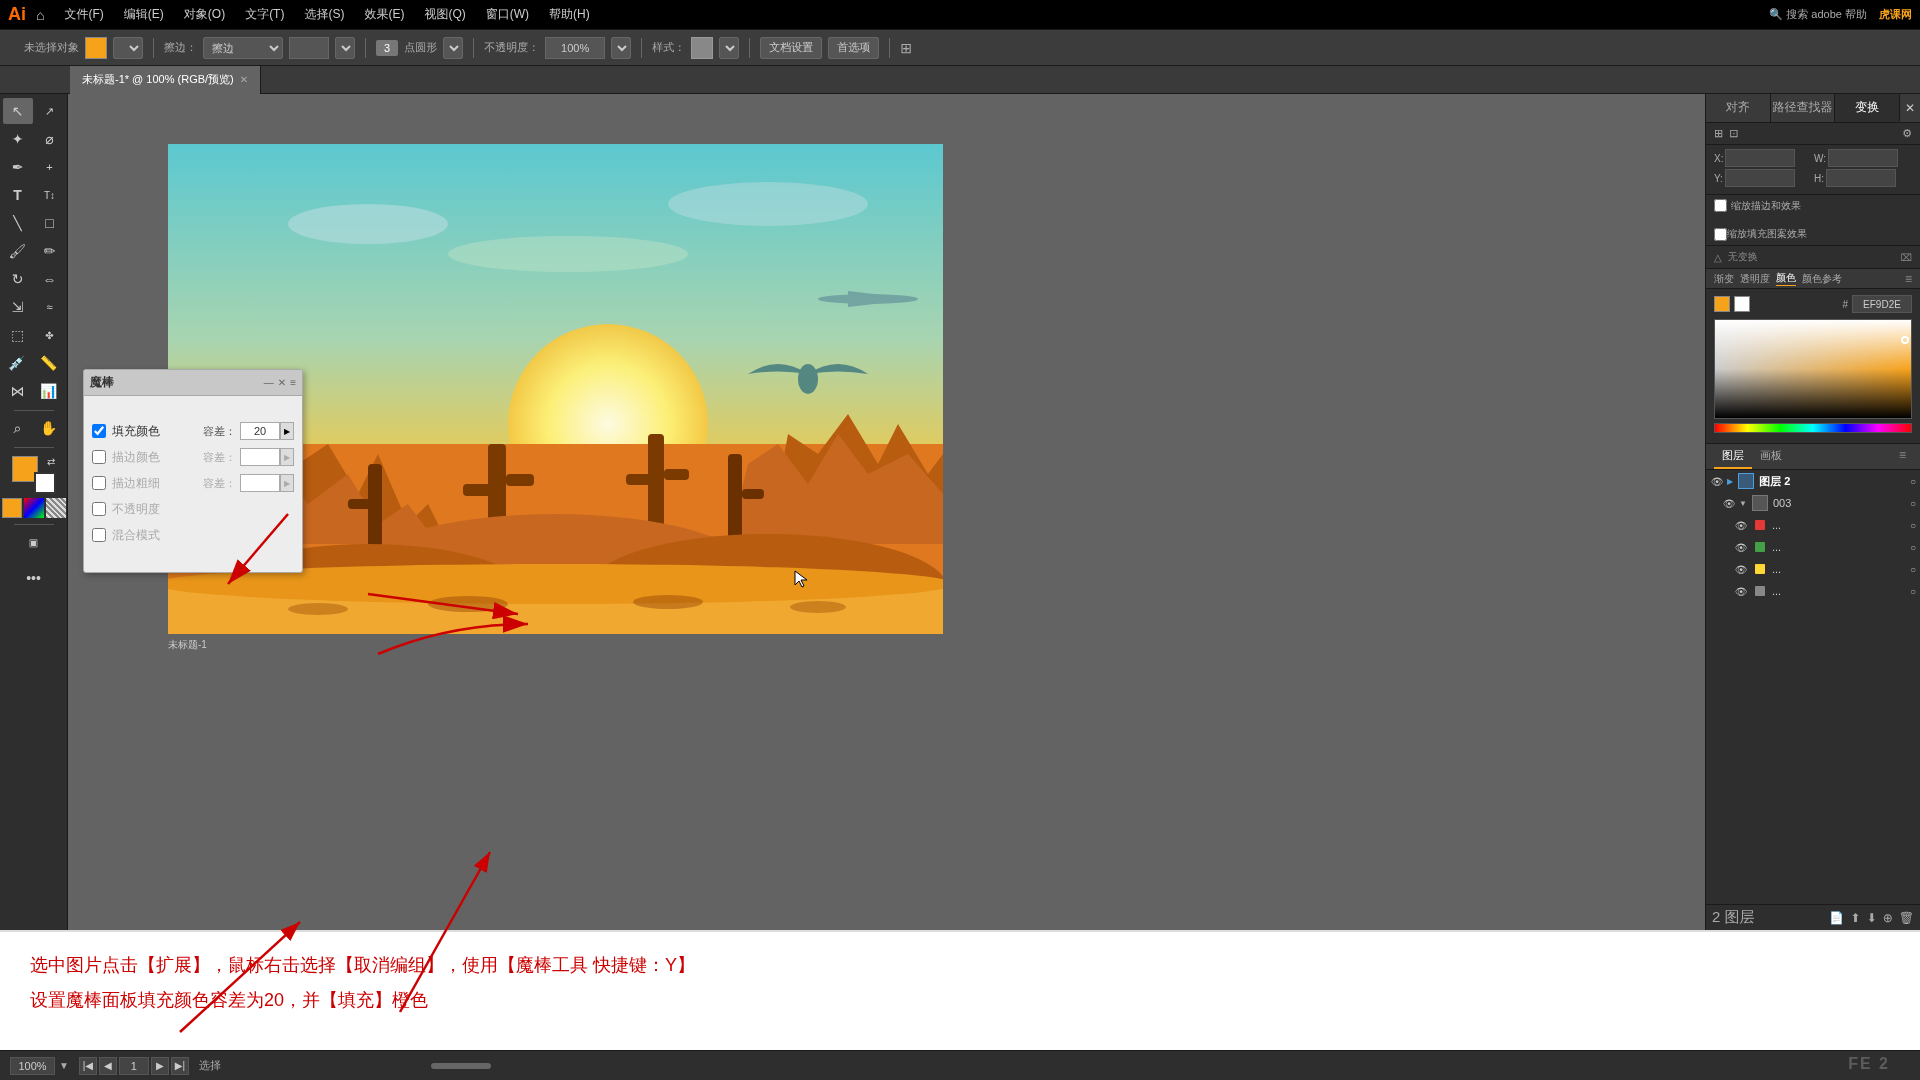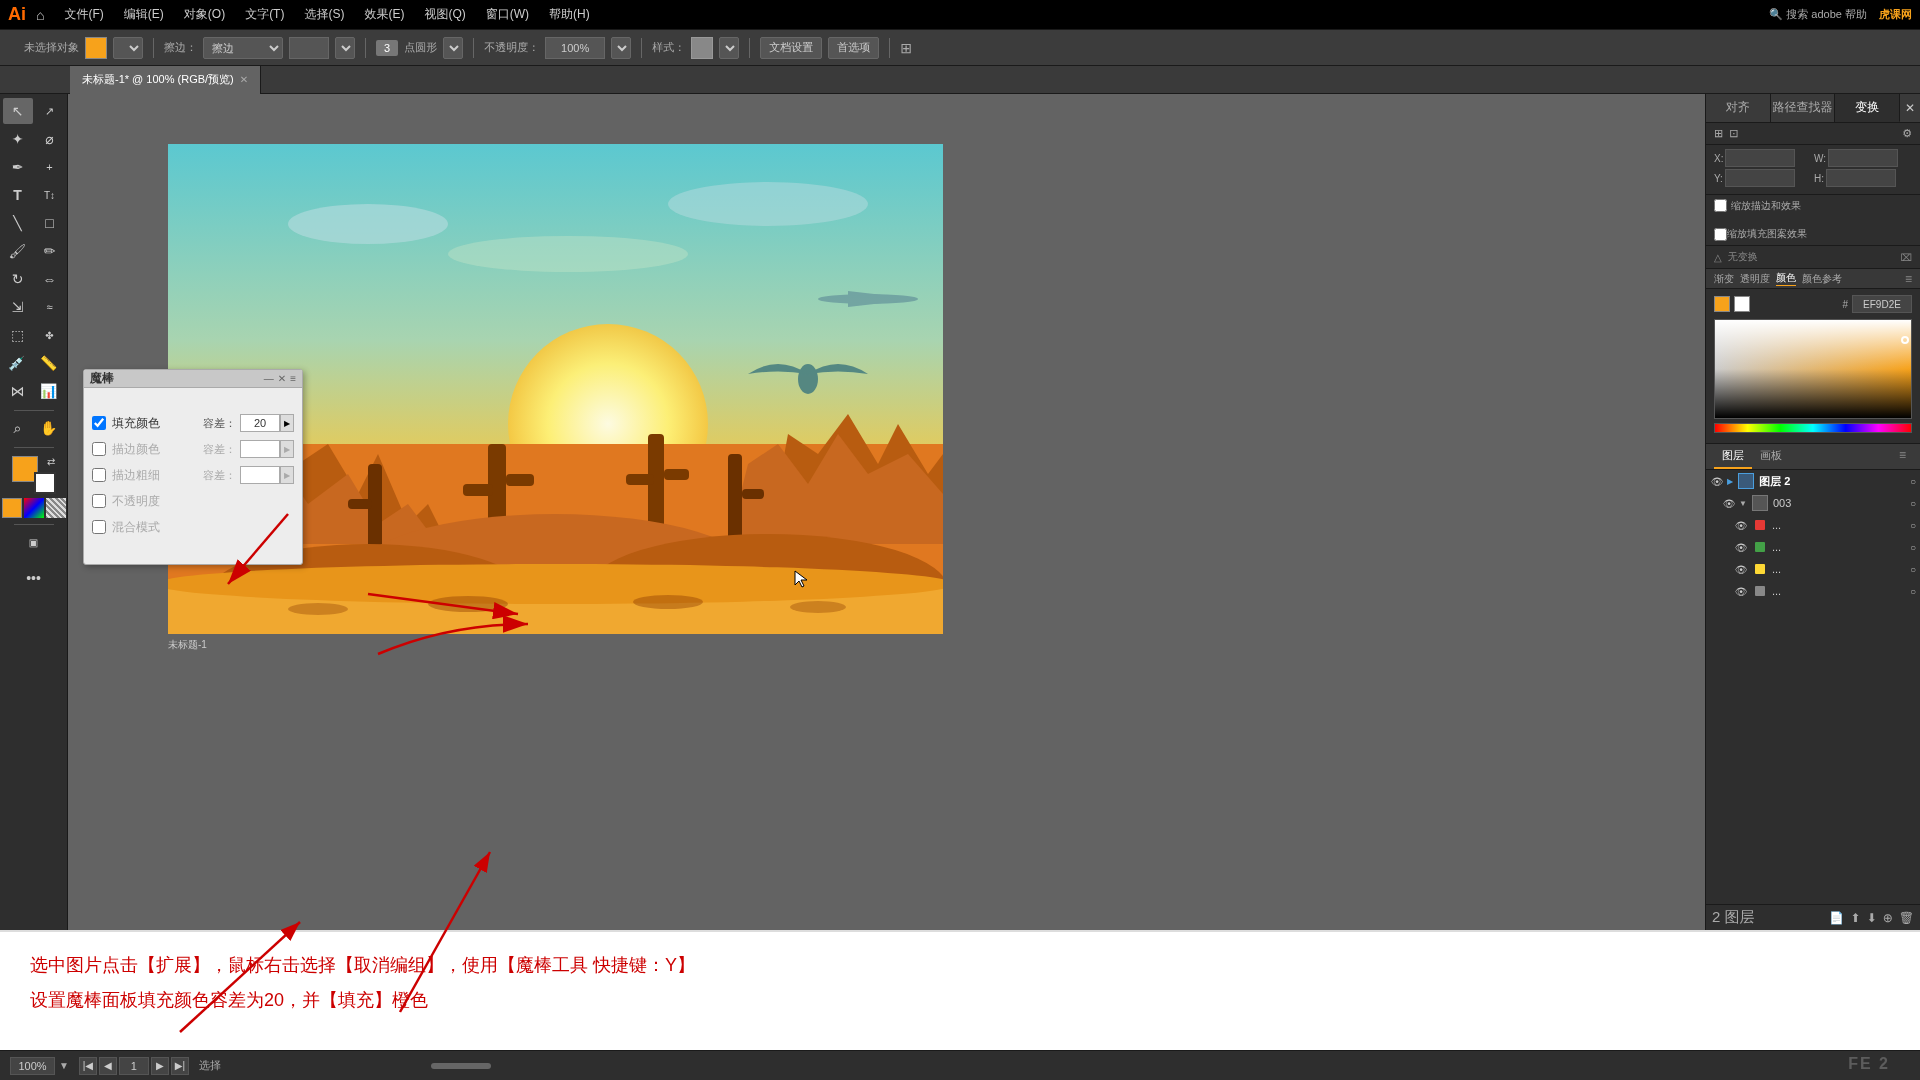--- a/index.html
+++ b/index.html
@@ -61,21 +61,21 @@
 
     
     .desert-scene { width: 100%; height: 100%; }
 
     
     .magic-panel {
       position: absolute; top: 275px; left: 15px; width: 220px; background: #ededed;
       border: 1px solid #aaa; border-radius: 3px; box-shadow: 2px 2px 6px rgba(0,0,0,0.3);
     }
     .magic-panel-header {
-      background: #c8c8c8; height: 18px; display: flex; align-items: center; justify-content: space-between;
+      background: #c8c8c8; height: 26px; display: flex; align-items: center; justify-content: space-between;
       padding: 0 6px; border-bottom: 1px solid #aaa; cursor: move;
     }
     .magic-panel-title { font-size: 12px; color: #333; font-weight: bold; }
     .magic-panel-controls { display: flex; gap: 4px; }
     .panel-ctrl-btn { font-size: 10px; color: #666; cursor: pointer; background: none; border: none; }
     .magic-panel-body { padding: 23px 8px; }
     .magic-row { display: flex; align-items: center; height: 24px; margin-bottom: 2px; }
     .magic-checkbox { width: 14px; height: 14px; margin-right: 6px; cursor: pointer; }
     .magic-label { font-size: 12px; color: #333; flex: 1; }
     .magic-value { font-size: 11px; color: #555; margin-right: 4px; }

